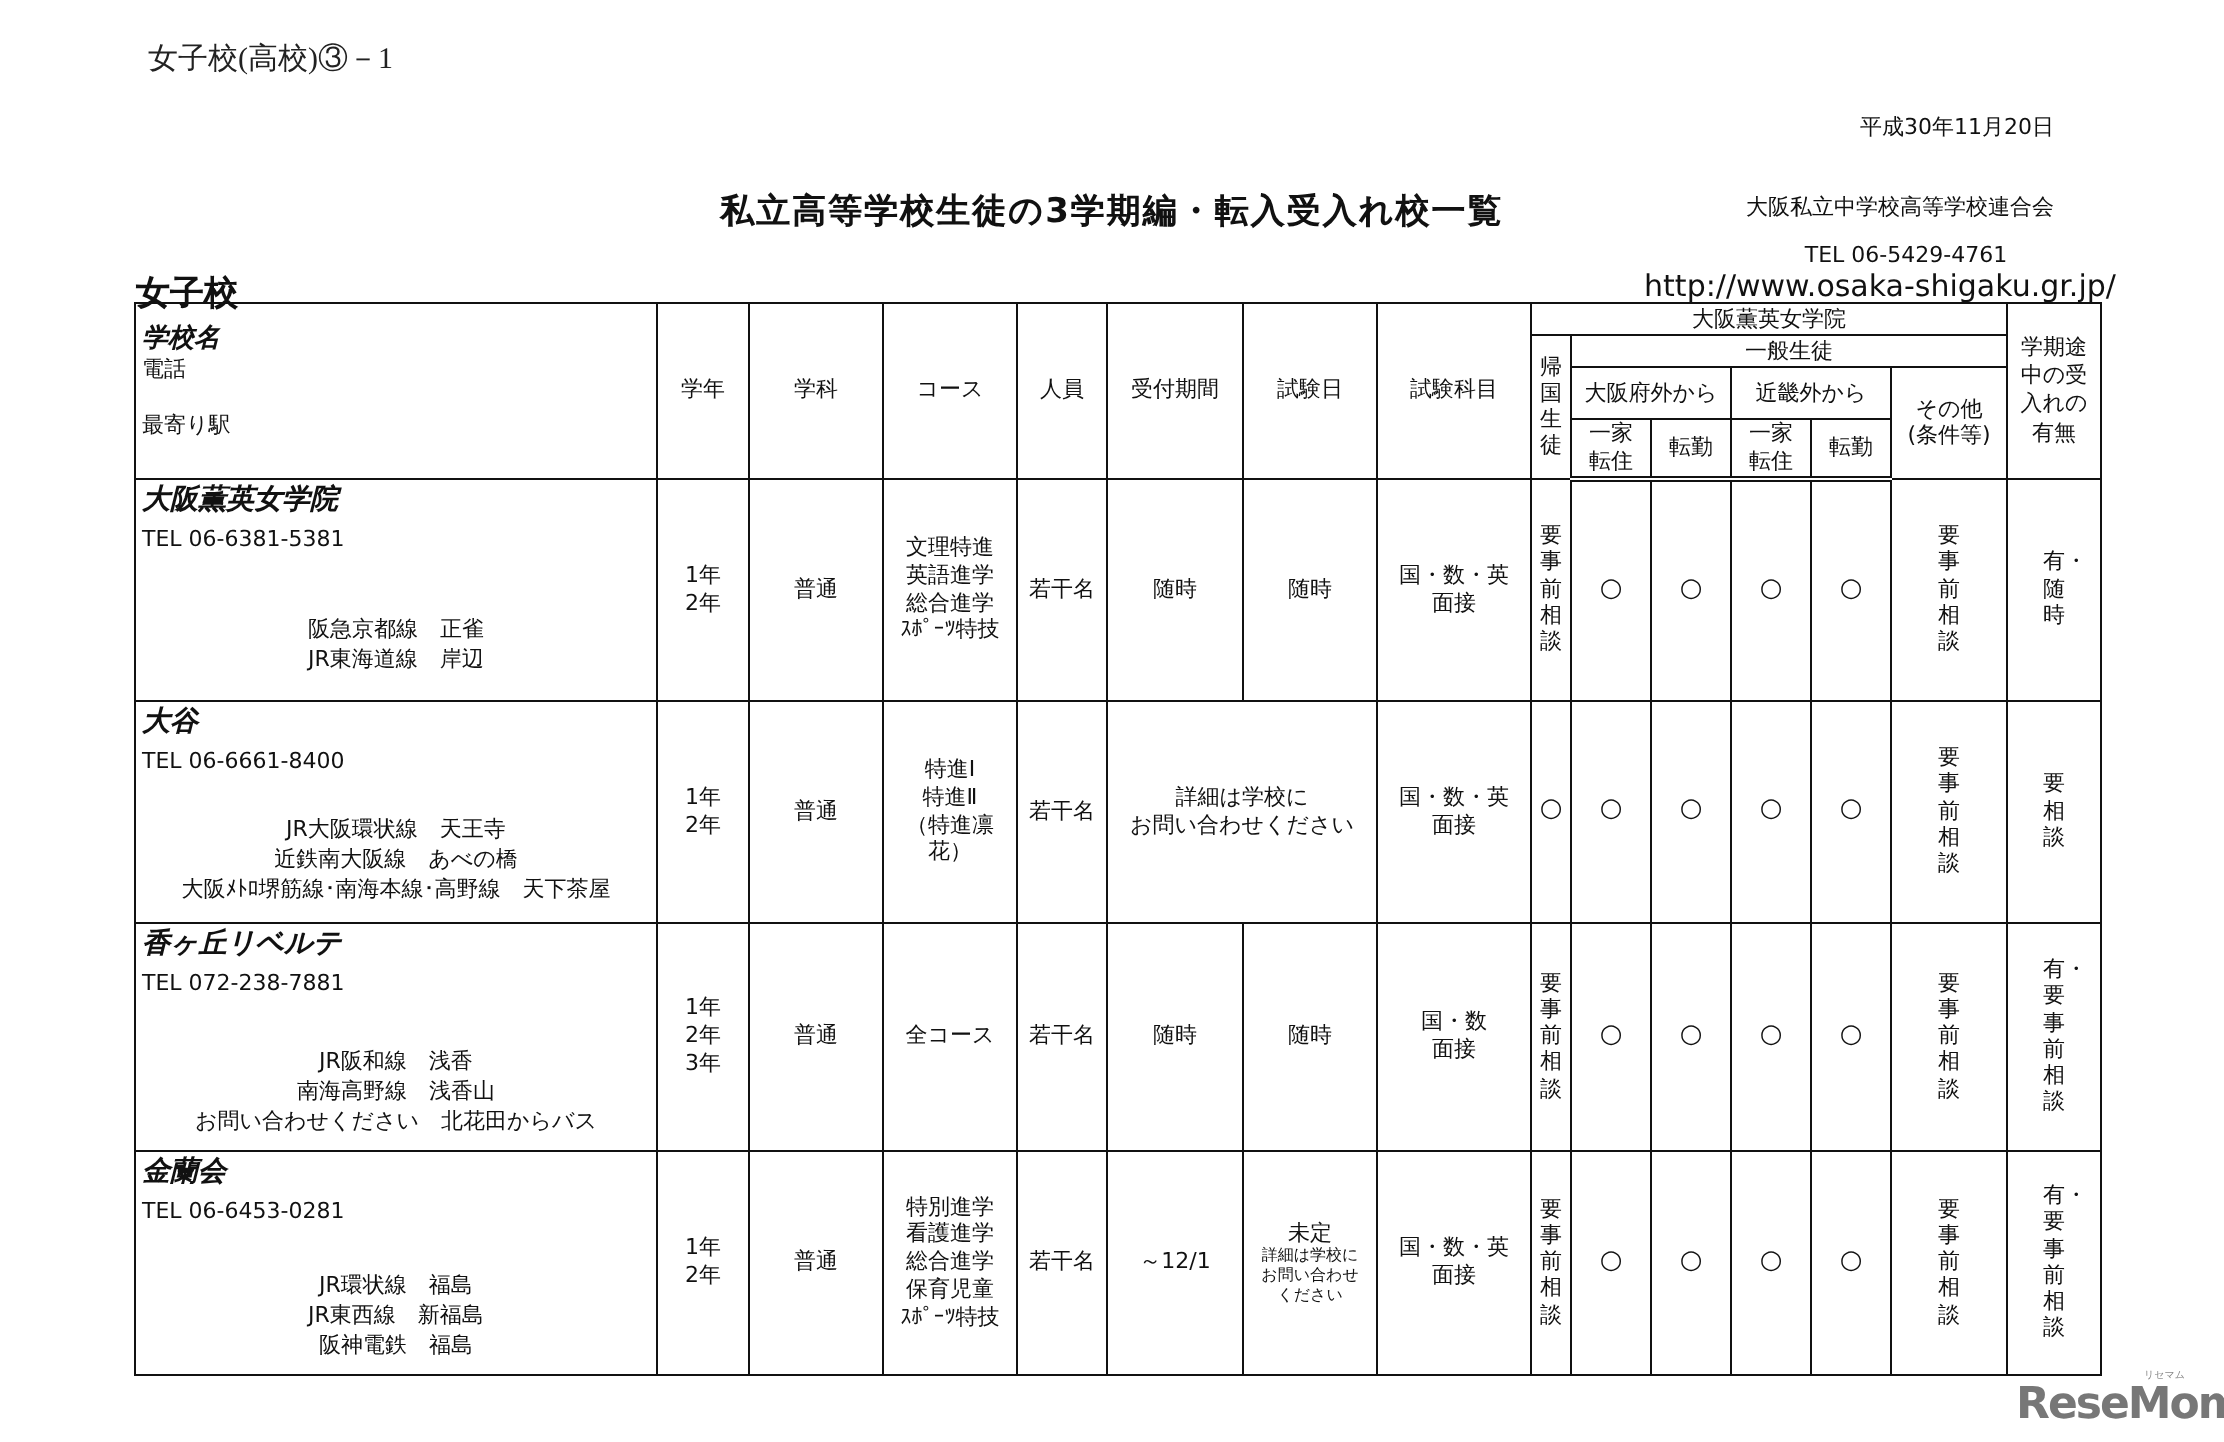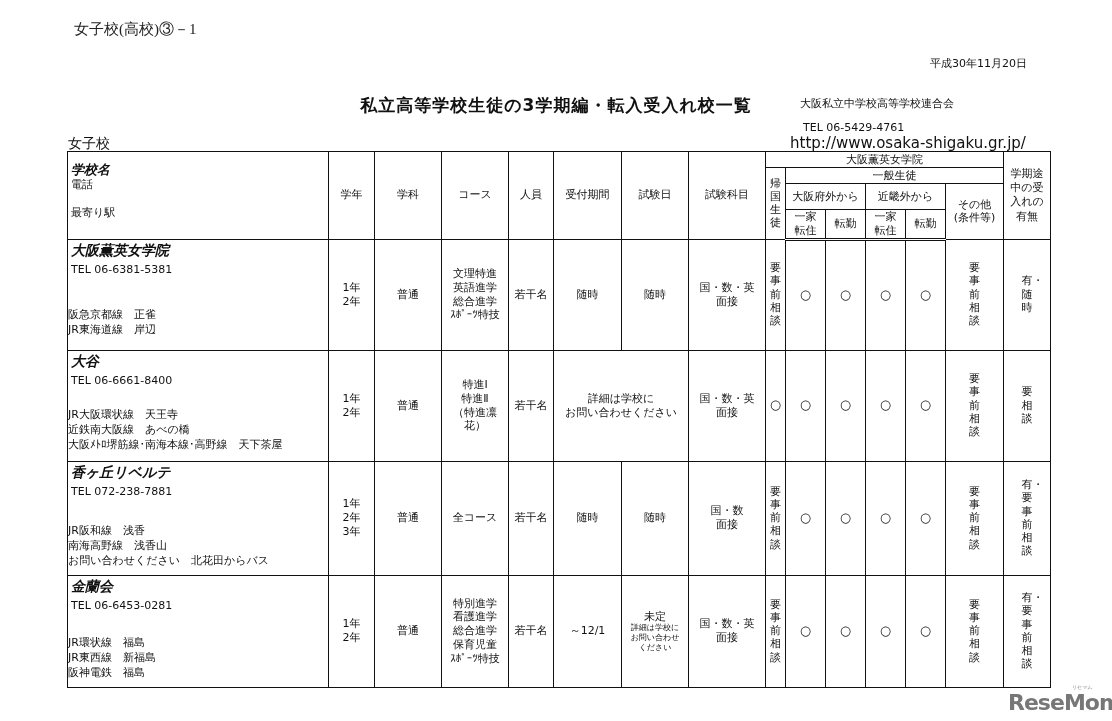--- a/index.html
+++ b/index.html
@@ -3,35 +3,35 @@
 <meta charset="utf-8">
 <style>
   html, body { margin: 0; padding: 0; background: #ffffff; }
   body { width: 1112px; height: 721px; position: relative; overflow: hidden;
          font-family: "DejaVu Sans", "Liberation Sans", sans-serif; color: #111; }
   .abs { position: absolute; }
   .doc-label { left: 74px; top: 20px; font-family: "Liberation Serif", "DejaVu Serif", serif; font-size: 15px; color: #222; }
   .title { left: 0; width: 1112px; top: 74px; text-align: center; font-size: 17px; font-weight: bold; letter-spacing: 1px; margin-top: 20px; }
   .title span { position: relative; left: 0; }
   .date { left: 930px; top: 56px; font-size: 11px; text-align: center; }
-  .org { left: 800px; width: 300px; text-align: left; font-size: 11px; }
+  .org { left: 800px; width: 300px; text-align: center; font-size: 11px; }
   .org.name { top: 96px; }
   .org.tel { top: 117px; }
   .org.url { top: 134px; font-size: 15px; left: 790px; }
-  .section { left: 68px; top: 135px; font-size: 14px; font-weight: normal; }
+  .section { left: 68px; top: 135px; font-size: 17px; font-weight: bold; }
 
   table.main { position: absolute; left: 67px; top: 151px; border-collapse: collapse; table-layout: fixed;
                font-size: 11px; }
   table.main td { border: 1px solid #111; padding: 0; text-align: center; vertical-align: middle; line-height: 1.25; }
   table.main tr.hdr-bottom td { border-bottom: 3px double #111; }
   .vert { display: inline-block; width: 1em; line-height: 1.2; word-break: break-all; }
   .name-cell { text-align: left !important; vertical-align: top !important; position: relative; }
   .school-name { font-weight: bold; font-style: italic; font-size: 14px; margin: 2px 0 0 3px; display: block; }
   .tel { font-size: 11px; margin: 4px 0 0 3px; display: block; }
-  .stations { position: absolute; left: 0; right: 0; bottom: 8px; text-align: left; font-size: 11px; margin-top: 24px; }
+  .stations { position: absolute; left: 0; right: 0; bottom: 8px; text-align: center; font-size: 11px; margin-top: 24px; }
   .stations div { line-height: 1.35; }
   .hdr-name { text-align: left !important; vertical-align: top !important; padding: 10px 0 0 3px !important; font-size: 11px; }
   .hdr-name b { font-style: italic; font-size: 13px; display: block; }
   .circle { font-size: 13px; }
   .small { font-size: 8px; line-height: 1.2; }
   .lines div { line-height: 1.25; }
   .watermark { left: 1008px; top: 690px; font-size: 22px; font-weight: bold; color: #777; letter-spacing: -1px; }
   .watermark-small { left: 1072px; top: 684px; font-size: 5px; color: #888; }
 </style>
 </head>

